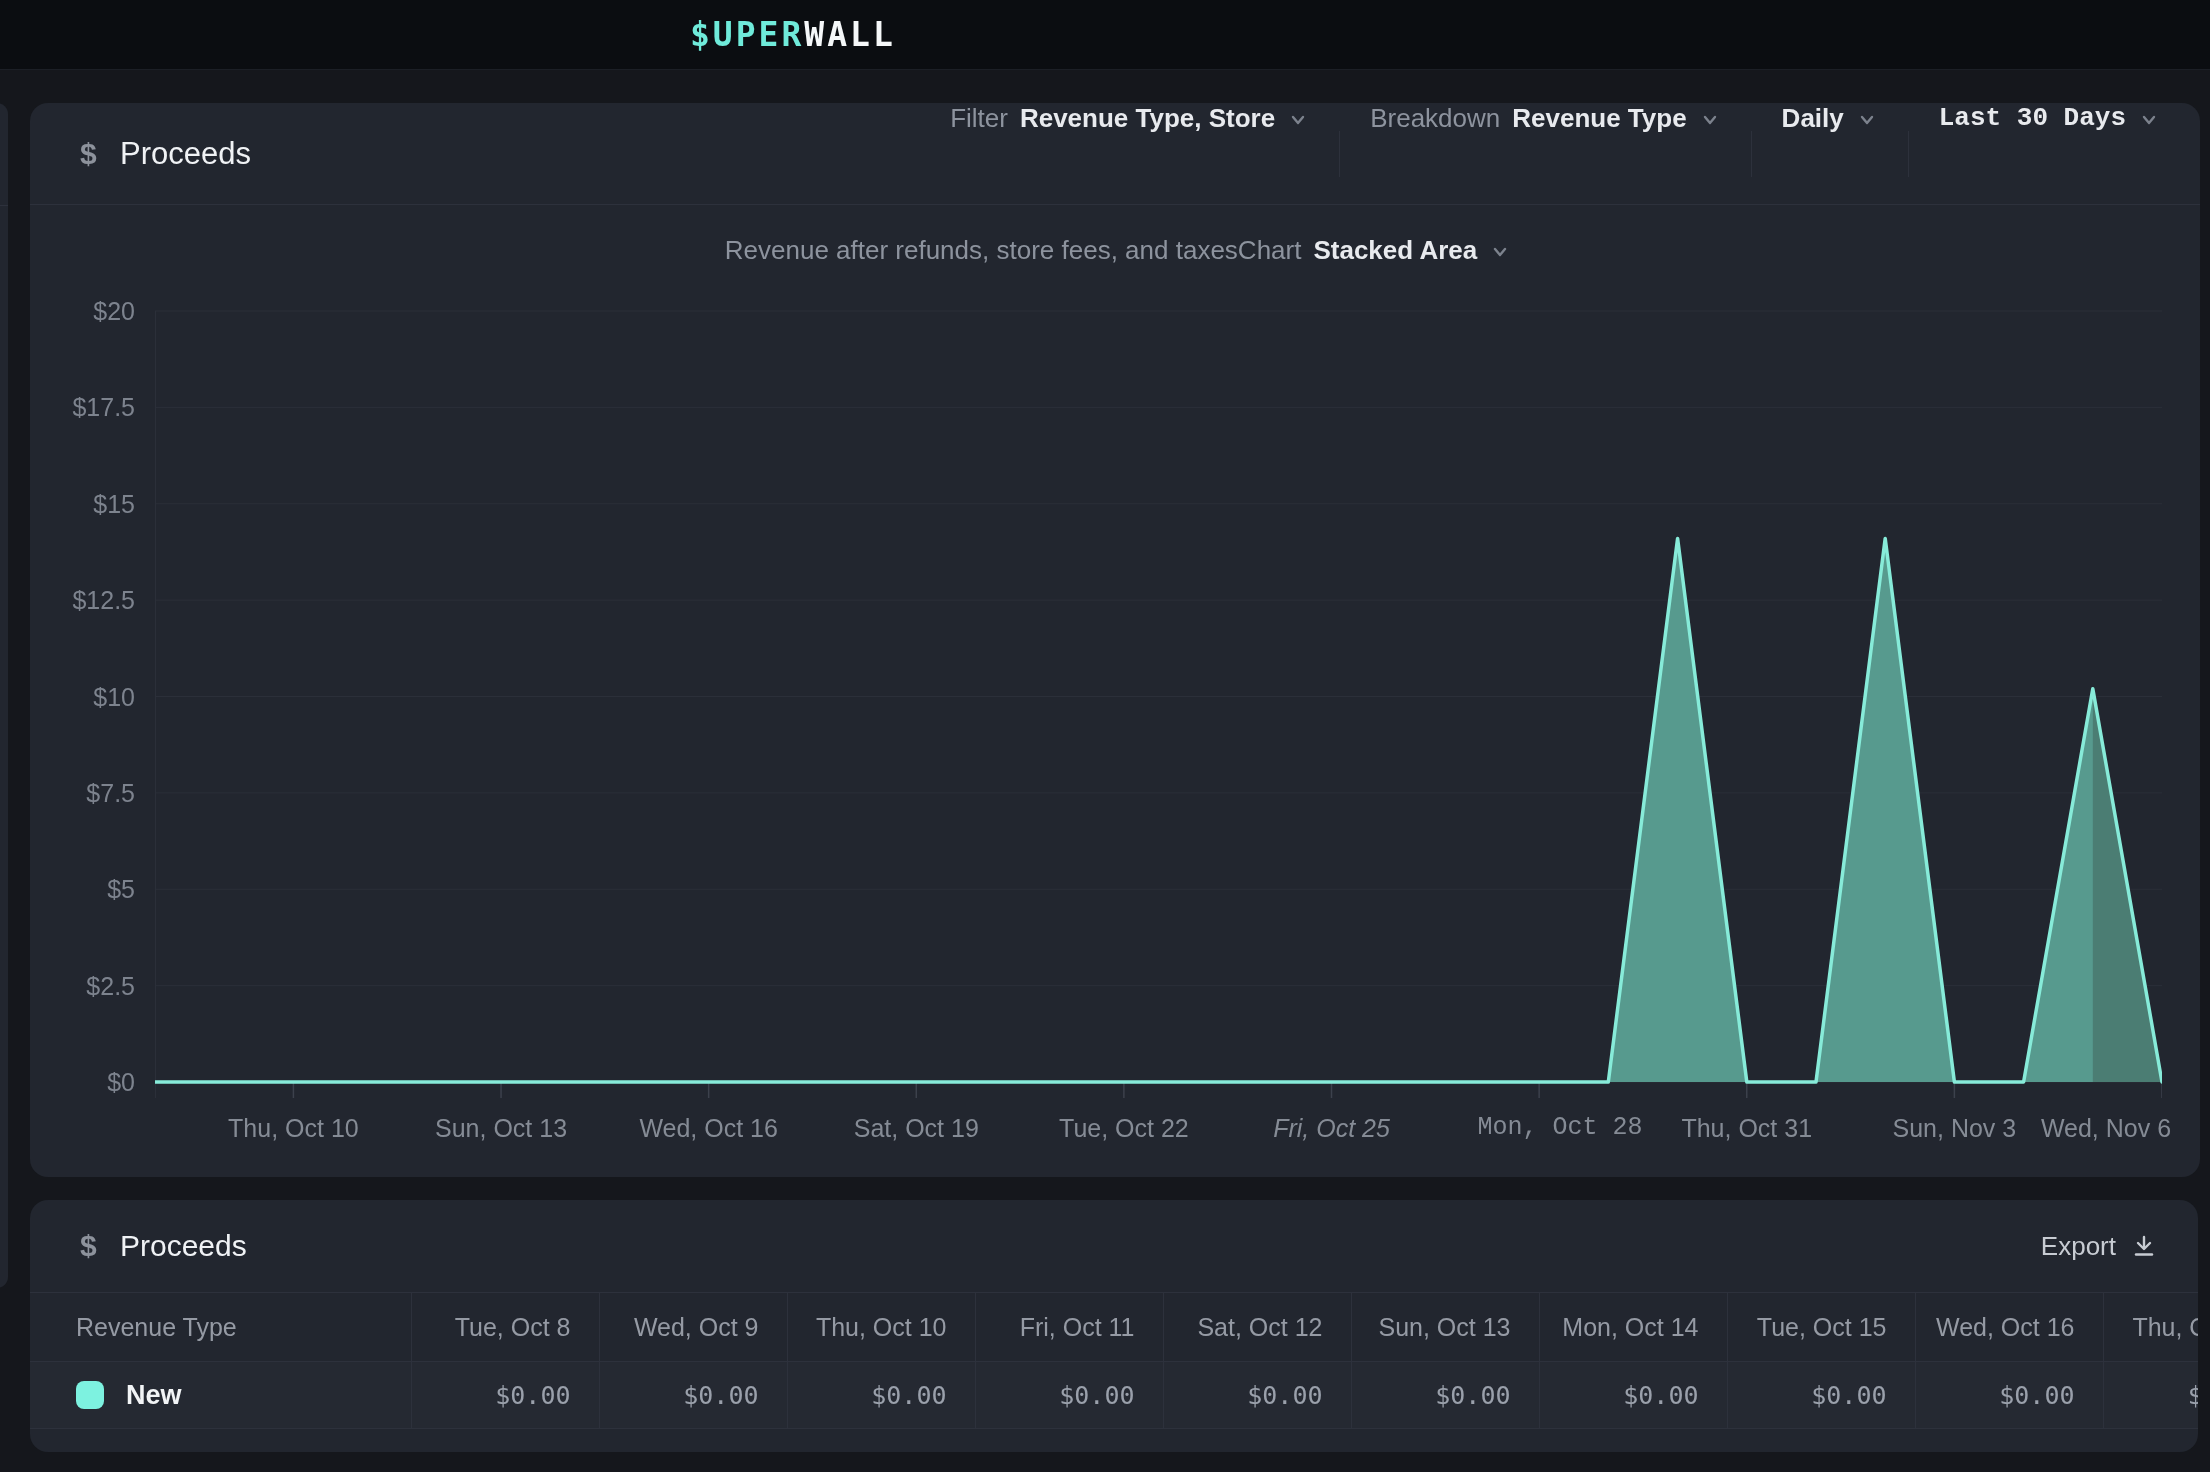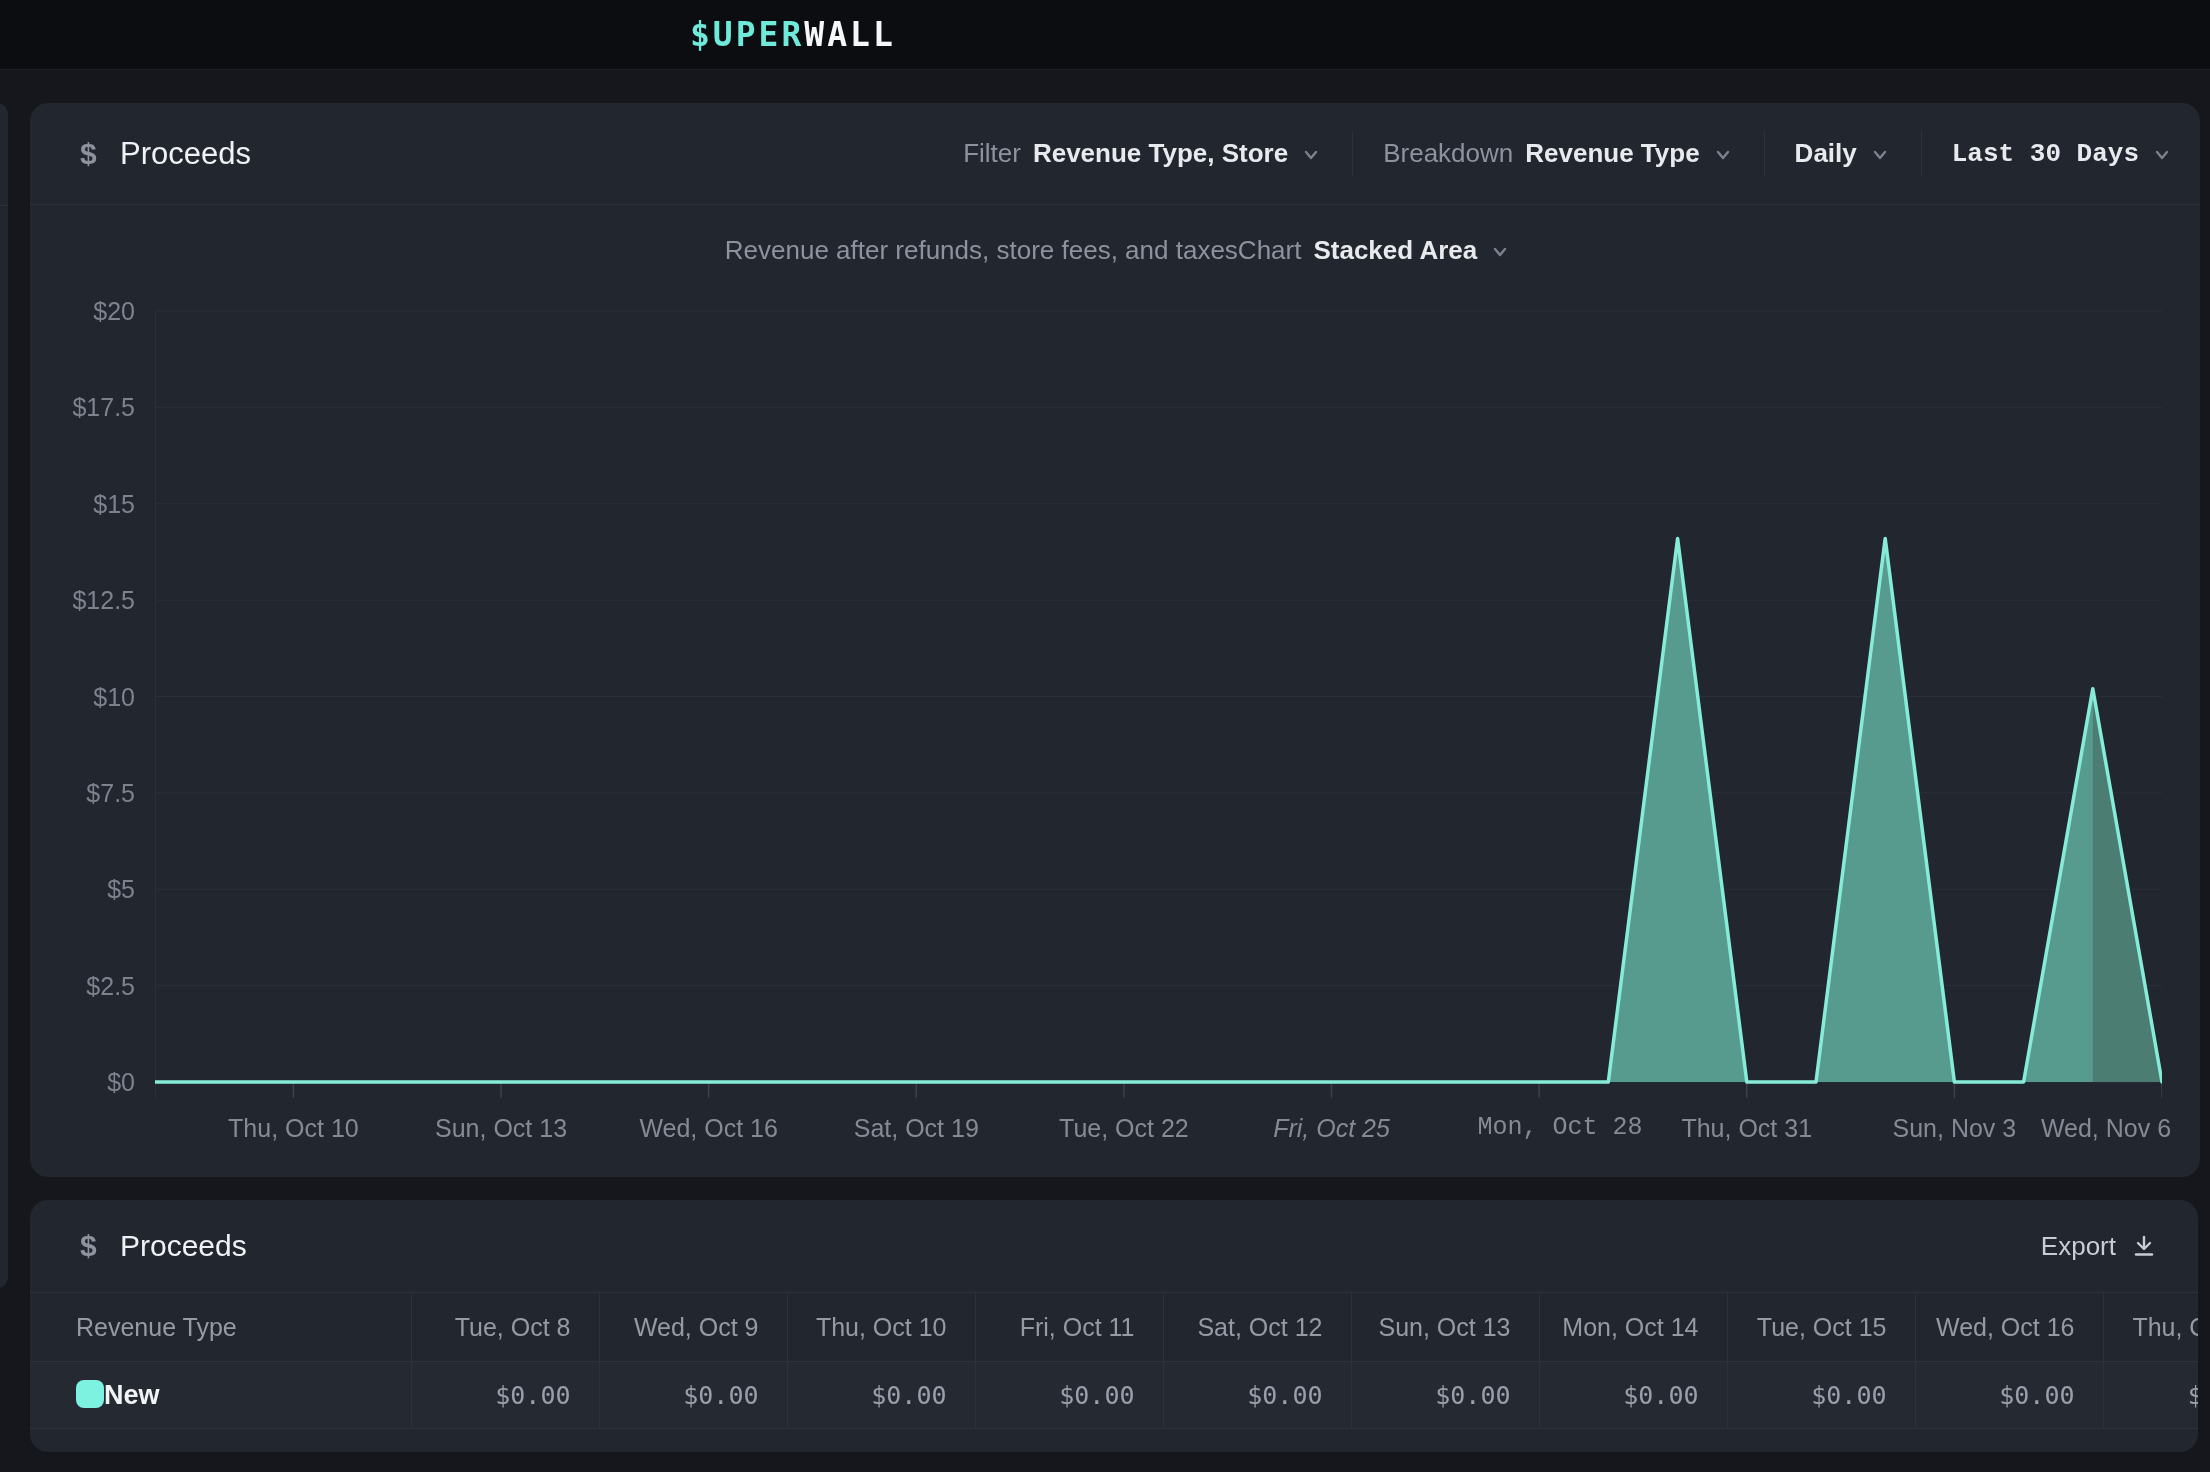--- a/index.html
+++ b/index.html
@@ -40,22 +40,22 @@
   
   .card-header {
     position:relative; height:102px; display:flex; align-items:center;
     border-bottom:1px solid #2d313c; padding-left:50px;
   }
   .dollar-icon {
     color:#8d929c; font-size:30px; font-weight:600; width:40px; flex:0 0 auto;
   }
   .card-title { font-size:31px; font-weight:normal; color:#f0f2f5; }
   .header-controls {
-    margin-left:auto; height:100%; display:flex; align-items:center;
-    padding-right:27px;
+    margin-left:auto; height:100%; display:flex; align-items:flex-start;
+    padding-right:40px;
   }
   .ctl {
     display:flex; align-items:center; gap:12px; padding:0 30px; cursor:pointer;
   }
   .ctl:first-child { padding-left:0; }
   .ctl:last-child { padding-right:0;font-family:Liberation Mono, monospace; }
   .ctl-label { color:#8d939e; font-size:26px; }
   .ctl-value { color:#e8eaee; font-size:26px; font-weight:600; }
   .vsep { width:1px; background:#2d313c; height:46px; align-self:center; }
   .chev { flex:0 0 auto; margin-top:3px; }
@@ -99,21 +99,21 @@
   .data-table td {
     height:67px; text-align:right; padding-right:28px;
     font-family:"DejaVu Sans Mono", monospace; font-size:25px; color:#9aa0ab;
     background:rgba(255,255,255,0.015);
   }
   .data-table th.first, .data-table td.first {
     text-align:left; padding-left:46px; padding-right:0;
   }
   .data-table th:not(.first), .data-table td:not(.first) { border-left:1px solid #2d313c; }
   .data-table tr.bottom-line td { border-bottom:1px solid #2d313c; }
-  .rowname { display:flex; align-items:flex-start; }
+  .rowname { display:flex; align-items:center; gap:22px; }
   .swatch { width:28px; height:28px; border-radius:8px; flex:0 0 auto; }
   .rowname .name {
     font-family:"Liberation Sans", sans-serif; font-size:27px; font-weight:600; color:#f2f4f6;
   }
 </style>
 </head>
 <body>
 
 <div class="topbar">
   <div class="logo">

